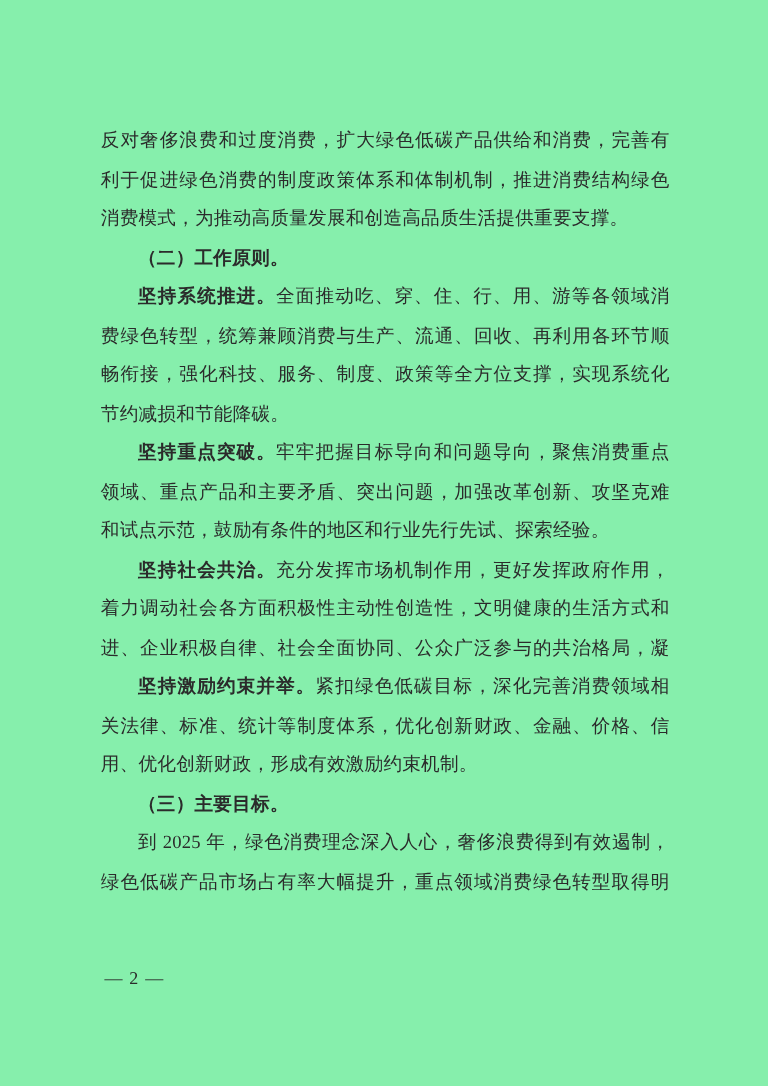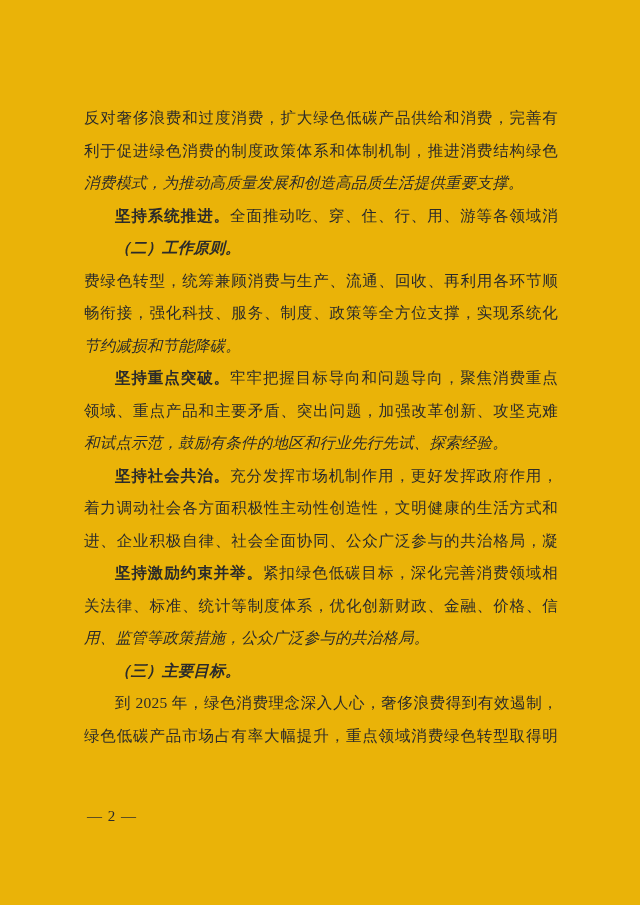--- a/index.html
+++ b/index.html
@@ -4,21 +4,21 @@
 <style>
   html, body {
     margin: 0;
     padding: 0;
     background: #ffffff;
   }
   .page {
     position: relative;
     width: 640px;
     height: 905px;
-    background: #eab308;
+    background: #86efac;
     overflow: hidden;
     font-family: "Liberation Serif", "DejaVu Serif", serif;
     color: #2b2b2b;
   }
   .doc-body {
     position: absolute;
     left: 84px;
     top: 102px;
     width: 474px;
   }
@@ -27,21 +27,20 @@
     line-height: 32.5px;
     height: 32.5px;
     text-align: justify;
     text-align-last: justify;
     text-justify: inter-character;
     letter-spacing: 0.2px;
     white-space: normal;
   }
   .line.end {
     text-align-last: left;
-    font-style: italic;
   }
   .line.indent {
     padding-left: 31px;
   }
   .lead {
     font-weight: bold;
   }
   .heading {
     font-weight: bold;
   }
@@ -58,38 +57,38 @@
 </head>
 <body>
 
 <div class="page">
   <div class="doc-body">
 
     <div class="line"><span>反对奢侈浪费和过度消费，扩大绿色低碳产品供给和消费，完善有</span></div>
     <div class="line"><span>利于促进绿色消费的制度政策体系和体制机制，推进消费结构绿色</span></div>
     <div class="line end"><span>消费模式，为推动高质量发展和创造高品质生活提供重要支撑。</span></div>
 
+    <div class="line end indent"><span class="heading">（二）工作原则。</span></div>
+
     <div class="line indent"><span class="lead">坚持系统推进。</span><span>全面推动吃、穿、住、行、用、游等各领域消</span></div>
-
-    <div class="line end indent"><span class="heading">（二）工作原则。</span></div>
     <div class="line"><span>费绿色转型，统筹兼顾消费与生产、流通、回收、再利用各环节顺</span></div>
     <div class="line"><span>畅衔接，强化科技、服务、制度、政策等全方位支撑，实现系统化</span></div>
     <div class="line end"><span>节约减损和节能降碳。</span></div>
 
     <div class="line indent"><span class="lead">坚持重点突破。</span><span>牢牢把握目标导向和问题导向，聚焦消费重点</span></div>
     <div class="line"><span>领域、重点产品和主要矛盾、突出问题，加强改革创新、攻坚克难</span></div>
     <div class="line end"><span>和试点示范，鼓励有条件的地区和行业先行先试、探索经验。</span></div>
 
     <div class="line indent"><span class="lead">坚持社会共治。</span><span>充分发挥市场机制作用，更好发挥政府作用，</span></div>
     <div class="line"><span>着力调动社会各方面积极性主动性创造性，文明健康的生活方式和</span></div>
     <div class="line"><span>进、企业积极自律、社会全面协同、公众广泛参与的共治格局，凝</span></div>
 
     <div class="line indent"><span class="lead">坚持激励约束并举。</span><span>紧扣绿色低碳目标，深化完善消费领域相</span></div>
     <div class="line"><span>关法律、标准、统计等制度体系，优化创新财政、金融、价格、信</span></div>
-    <div class="line end"><span>用、监管等政策措施，公众广泛参与的共治格局。</span></div>
+    <div class="line end"><span>用、优化创新财政，形成有效激励约束机制。</span></div>
 
     <div class="line end indent"><span class="heading">（三）主要目标。</span></div>
 
     <div class="line indent"><span>到 2025 年，绿色消费理念深入人心，奢侈浪费得到有效遏制，</span></div>
     <div class="line"><span>绿色低碳产品市场占有率大幅提升，重点领域消费绿色转型取得明</span></div>
 
   </div>
 
   <div class="page-footer">— 2 —</div>
 </div>

